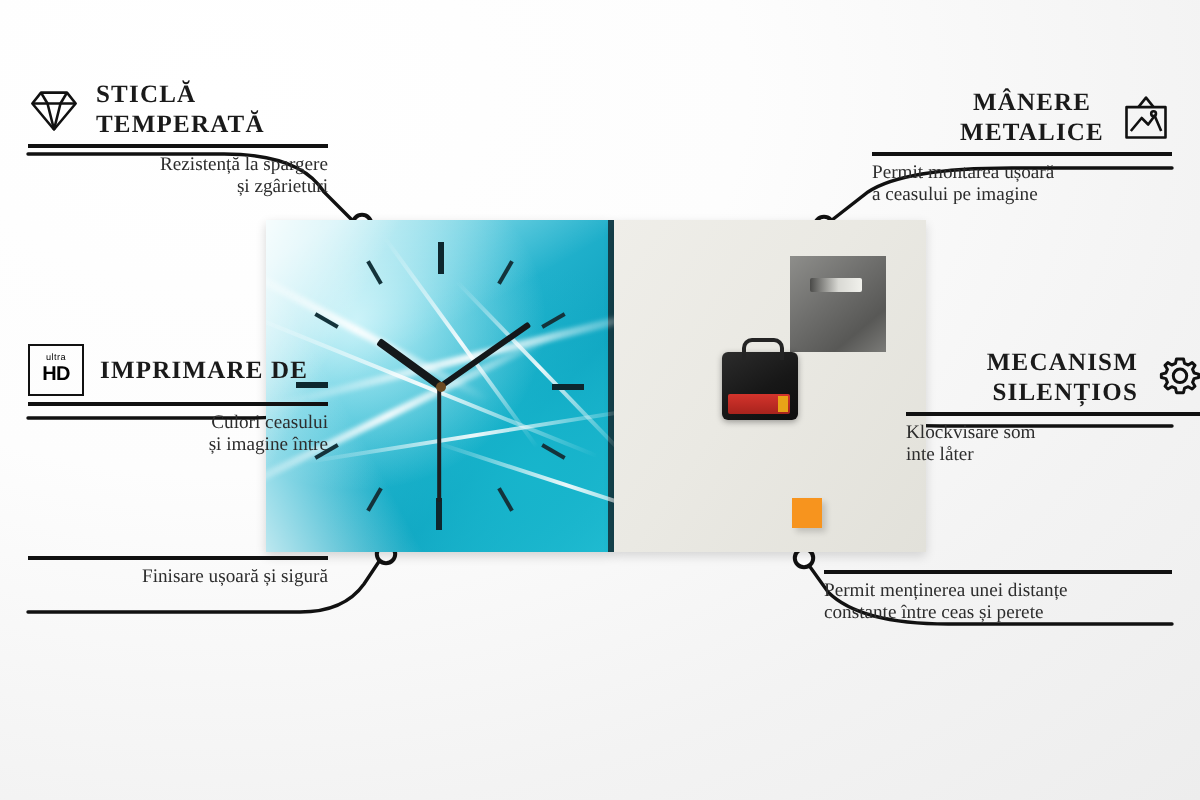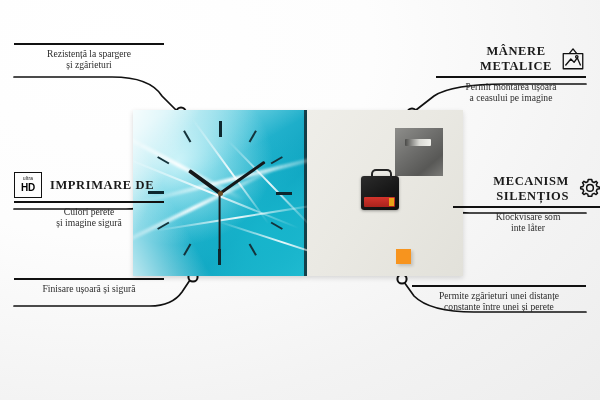--- a/index.html
+++ b/index.html
@@ -57,23 +57,23 @@
     background:linear-gradient(180deg,#d4342c 0%,#a8231d 100%);}
   #battery-tip{position:absolute;right:1px;top:1px;width:5px;height:8px;background:#e8a317;}
   #spacer-pad{position:absolute;left:89px;top:139px;width:15px;height:15px;background:#f7941e;box-shadow:2px 2px 3px rgba(0,0,0,.16);}
   
   .callout{position:absolute;}
   .co-head{display:flex;align-items:center;gap:8px;}
   .co-title{font-size:12.5px;line-height:14.5px;letter-spacing:.6px;color:#1a1a1a;font-weight:700;text-transform:uppercase;}
   .co-rule{height:1.6px;background:#111;margin:3px 0 3px;}
   .co-sub{font-size:9.6px;line-height:11.6px;color:#2d2d2d;}
   .left .co-head{justify-content:flex-start;}
-  .left .co-sub{text-align:center;}
+  .left .co-sub{text-align:right;}
   .right .co-head{justify-content:flex-end;flex-direction:row;}
-  .right .co-sub{text-align:center;}
+  .right .co-sub{text-align:left;}
   .ico{flex:0 0 auto;width:26px;height:26px;display:block;}
   svg.ico path,svg.ico line,svg.ico polyline,svg.ico polygon,svg.ico rect,svg.ico circle{vector-effect:non-scaling-stroke;}
   #wires{position:absolute;left:0;top:0;width:600px;height:400px;pointer-events:none;}
   .hdbox{width:26px;height:24px;border:1.6px solid #111;display:flex;flex-direction:column;align-items:center;justify-content:center;line-height:1;}
   .hdbox b{font-family:"Liberation Sans",sans-serif;font-size:10px;font-weight:700;letter-spacing:-.3px;}
   .hdbox s{font-family:"Liberation Sans",sans-serif;font-size:4.6px;text-decoration:none;letter-spacing:.2px;margin-bottom:1px;}
 </style>
 </head>
 <body>
 
@@ -162,38 +162,52 @@
         <div id="mech-loop"></div>
         <div id="battery">
           <div id="battery-tip"></div>
         </div>
       </div>
       <div id="spacer-pad"></div>
     </div>
   </div>
 
   <div class="callout left" style="left:14px;top:40px;width:150px;">
+    <div class="co-head">
+      <svg class="ico" viewBox="0 0 24 24" fill="none" stroke="#111" stroke-width="1.3" stroke-linejoin="round">
+        <polygon points="2,9 6,4 18,4 22,9 12,21"></polygon>
+        <line x1="2" y1="9" x2="22" y2="9"></line>
+        <line x1="6" y1="4" x2="9" y2="9"></line>
+          <line x1="18" y1="4" x2="15" y2="9"></line>
+        <line x1="9" y1="9" x2="12" y2="21"></line>
+          <line x1="15" y1="9" x2="12" y2="21"></line>
+      </svg>
+      <div>
+        <div class="co-title">STICLĂ</div>
+        <div class="co-title">TEMPERATĂ</div>
+      </div>
+    </div>
     <div class="co-rule" style="width:150px;"></div>
     <div class="co-sub">Rezistență la spargere</div>
     <div class="co-sub">și zgârieturi</div>
   </div>
 
   <div class="callout left" style="left:14px;top:172px;width:150px;">
     <div class="co-head">
       <div class="hdbox">
         <s>ultra</s>
         <b>HD</b>
       </div>
       <div>
         <div class="co-title">IMPRIMARE DE</div>
       </div>
     </div>
     <div class="co-rule" style="width:150px;"></div>
-    <div class="co-sub">Culori perete</div>
-    <div class="co-sub">și imagine sigură</div>
+    <div class="co-sub">Culori ceasului</div>
+    <div class="co-sub">și imagine între</div>
   </div>
 
   <div class="callout left" style="left:14px;top:275px;width:150px;">
     <div class="co-rule" style="width:150px;"></div>
     <div class="co-sub">Finisare ușoară și sigură</div>
   </div>
 
   <div class="callout right" style="left:436px;top:44px;width:150px;">
     <div class="co-head">
       <div style="text-align:center;">
@@ -223,17 +237,17 @@
         <circle cx="12" cy="11" r="3.1"></circle>
       </svg>
     </div>
     <div class="co-rule" style="width:150px;"></div>
     <div class="co-sub">Klockvisare som</div>
     <div class="co-sub">inte låter</div>
   </div>
 
   <div class="callout right" style="left:412px;top:282px;width:174px;">
     <div class="co-rule" style="width:174px;"></div>
-    <div class="co-sub">Permite zgârieturi unei distanțe</div>
-    <div class="co-sub">constante între unei și perete</div>
+    <div class="co-sub">Permit menținerea unei distanțe</div>
+    <div class="co-sub">constante între ceas și perete</div>
   </div>
 
 </div>
 
 </body></html>

